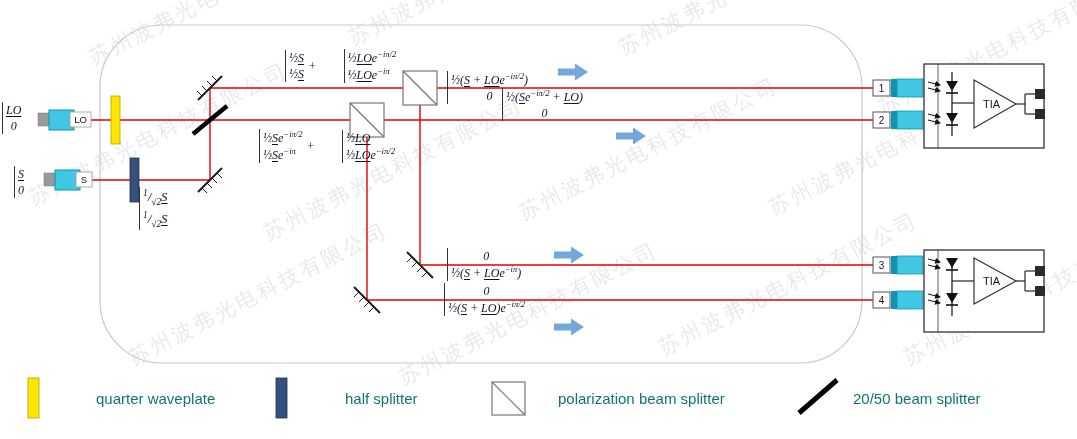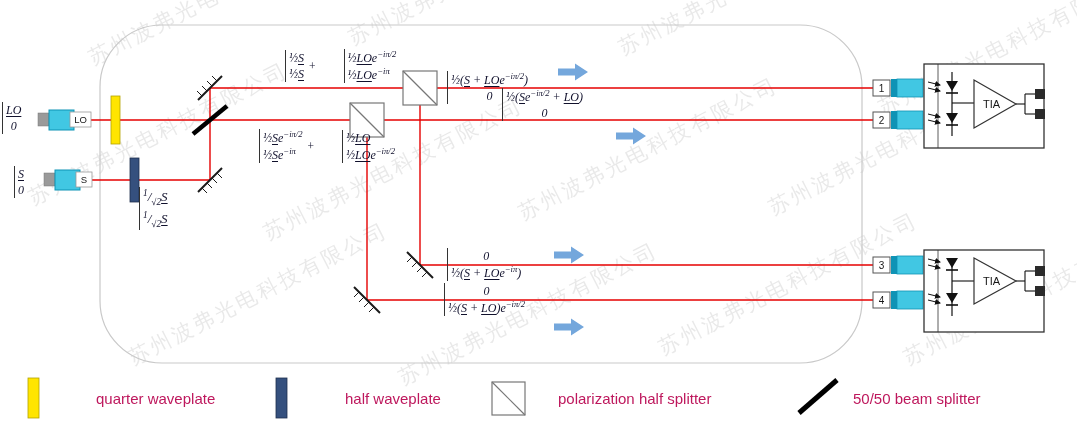--- a/index.html
+++ b/index.html
@@ -17,21 +17,21 @@
          align-items:center;line-height:1.35;}
   .rows-left .krows{align-items:flex-start;}
   .ketsum{position:absolute;display:flex;align-items:center;gap:5px;color:#10102c;
           font:italic 12px "Liberation Serif",serif;}
   .ketsum .ket{position:static;padding-left:23px;}
   .plus{font-style:normal;}
   sup,sub{font-size:0.72em;font-family:Liberation Serif, serif;}
   u{text-underline-offset:1.5px;}
   .fml{position:absolute;white-space:nowrap;color:#10102c;
        font:italic 11.5px "Liberation Serif",serif;transform:translateY(-50%);}
-  .legend-label{position:absolute;font:15px "Liberation Sans",sans-serif;color:#be185d;}
+  .legend-label{position:absolute;font:15px "Liberation Sans",sans-serif;color:#0f766e;}
   svg text{font-family:"Liberation Sans",sans-serif;fill:#161616;}
 </style>
 </head>
 <body>
 
 <div id="stage">
 
   <div class="wm" style="left:90px;top:45px">苏州波弗光电科技有限公司</div>
   <div class="wm" style="left:350px;top:25px">苏州波弗光电科技有限公司</div>
   <div class="wm" style="left:620px;top:35px">苏州波弗光电科技有限公司</div>
@@ -317,18 +317,18 @@
     <div class="ket" style="left:444px;top:283px">
       <span class="kbar"></span>
       <span class="krows">
         <span class="krow">0</span>
         <span class="krow">½(<u>S</u> + <u>LO</u>)e<sup>−iπ/2</sup></span>
       </span>
     </div>
 
 
     <div class="legend-label" style="left:96px;top:390px">quarter waveplate</div>
-    <div class="legend-label" style="left:345px;top:390px">half waveplate</div>
-    <div class="legend-label" style="left:558px;top:390px">polarization half splitter</div>
-    <div class="legend-label" style="left:853px;top:390px">50/50 beam splitter</div>
+    <div class="legend-label" style="left:345px;top:390px">half splitter</div>
+    <div class="legend-label" style="left:558px;top:390px">polarization beam splitter</div>
+    <div class="legend-label" style="left:853px;top:390px">20/50 beam splitter</div>
   </div>
 
 </div>
 
 </body></html>

